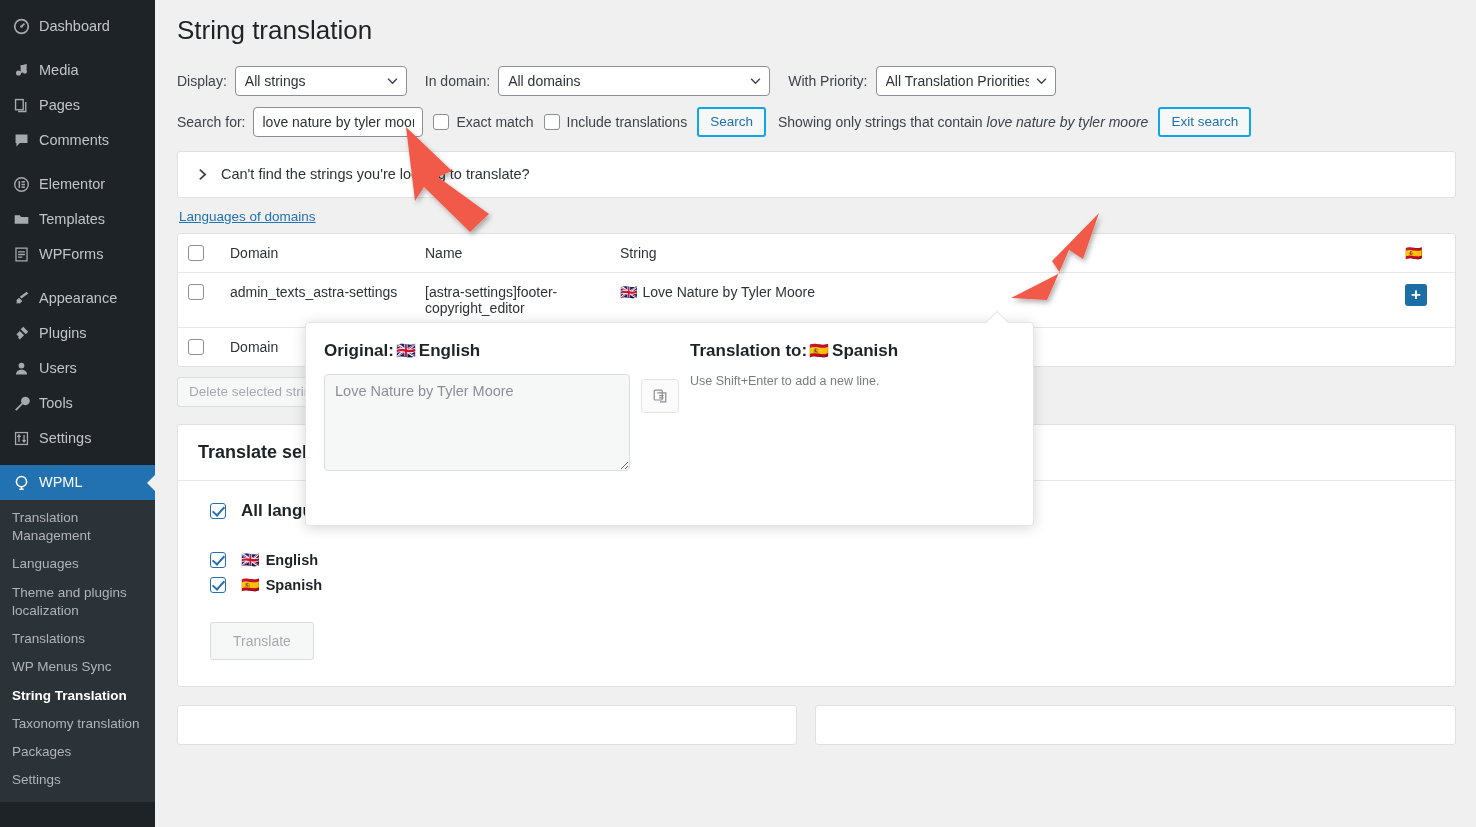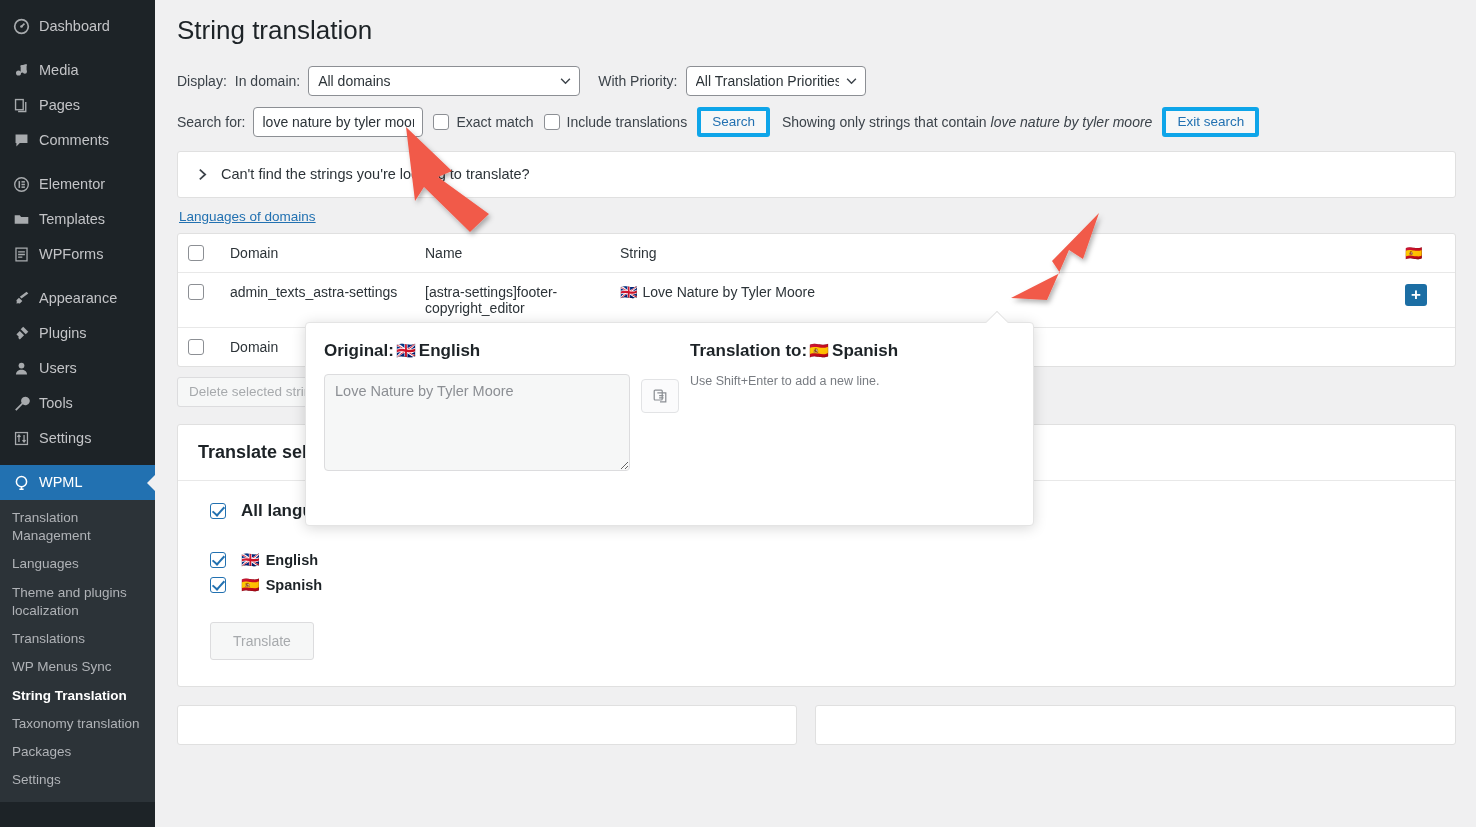--- a/index.html
+++ b/index.html
@@ -138,21 +138,21 @@
     content:"";
     position:absolute; left:4px; top:0px;
     width:5px; height:10px;
     border:solid #2271b1;
     border-width:0 2px 2px 0;
     transform:rotate(42deg);
   }
   .cb-text { font-size:14px; color:#3c434a; white-space:nowrap; }
   .btn-secondary {
     background:#f6f7f7;
-    border:4px solid #0ea5e9;
+    border:2px solid #0ea5e9;
     color:#2271b1;
     border-radius:3px;
     height:30px;
     padding:0 11px;
     font-family:"Liberation Sans", sans-serif;
     font-size:13.5px;
     cursor:pointer;
     white-space:nowrap;
   }
   .search-note {
@@ -502,20 +502,28 @@
 </div>
 
 <div id="wpbody">
 
   <h1 class="page-title">String translation</h1>
 
   <div class="filters">
 
     <div class="filter-row">
       <span class="filter-label">Display:</span>
+      <span class="select-wrap">
+        <select class="wp-select" style="width:172px">
+          <option>All strings</option>
+        </select>
+        <svg class="caret" viewBox="0 0 12 8" fill="none" stroke="#3c434a" stroke-width="1.6">
+            <path d="M1 1.5L6 6.5L11 1.5"></path>
+          </svg>
+      </span>
 
       <span class="filter-label">In domain:</span>
       <span class="select-wrap">
         <select class="wp-select" style="width:272px">
           <option>All domains</option>
         </select>
         <svg class="caret" viewBox="0 0 12 8" fill="none" stroke="#3c434a" stroke-width="1.6">
             <path d="M1 1.5L6 6.5L11 1.5"></path>
           </svg>
       </span>

